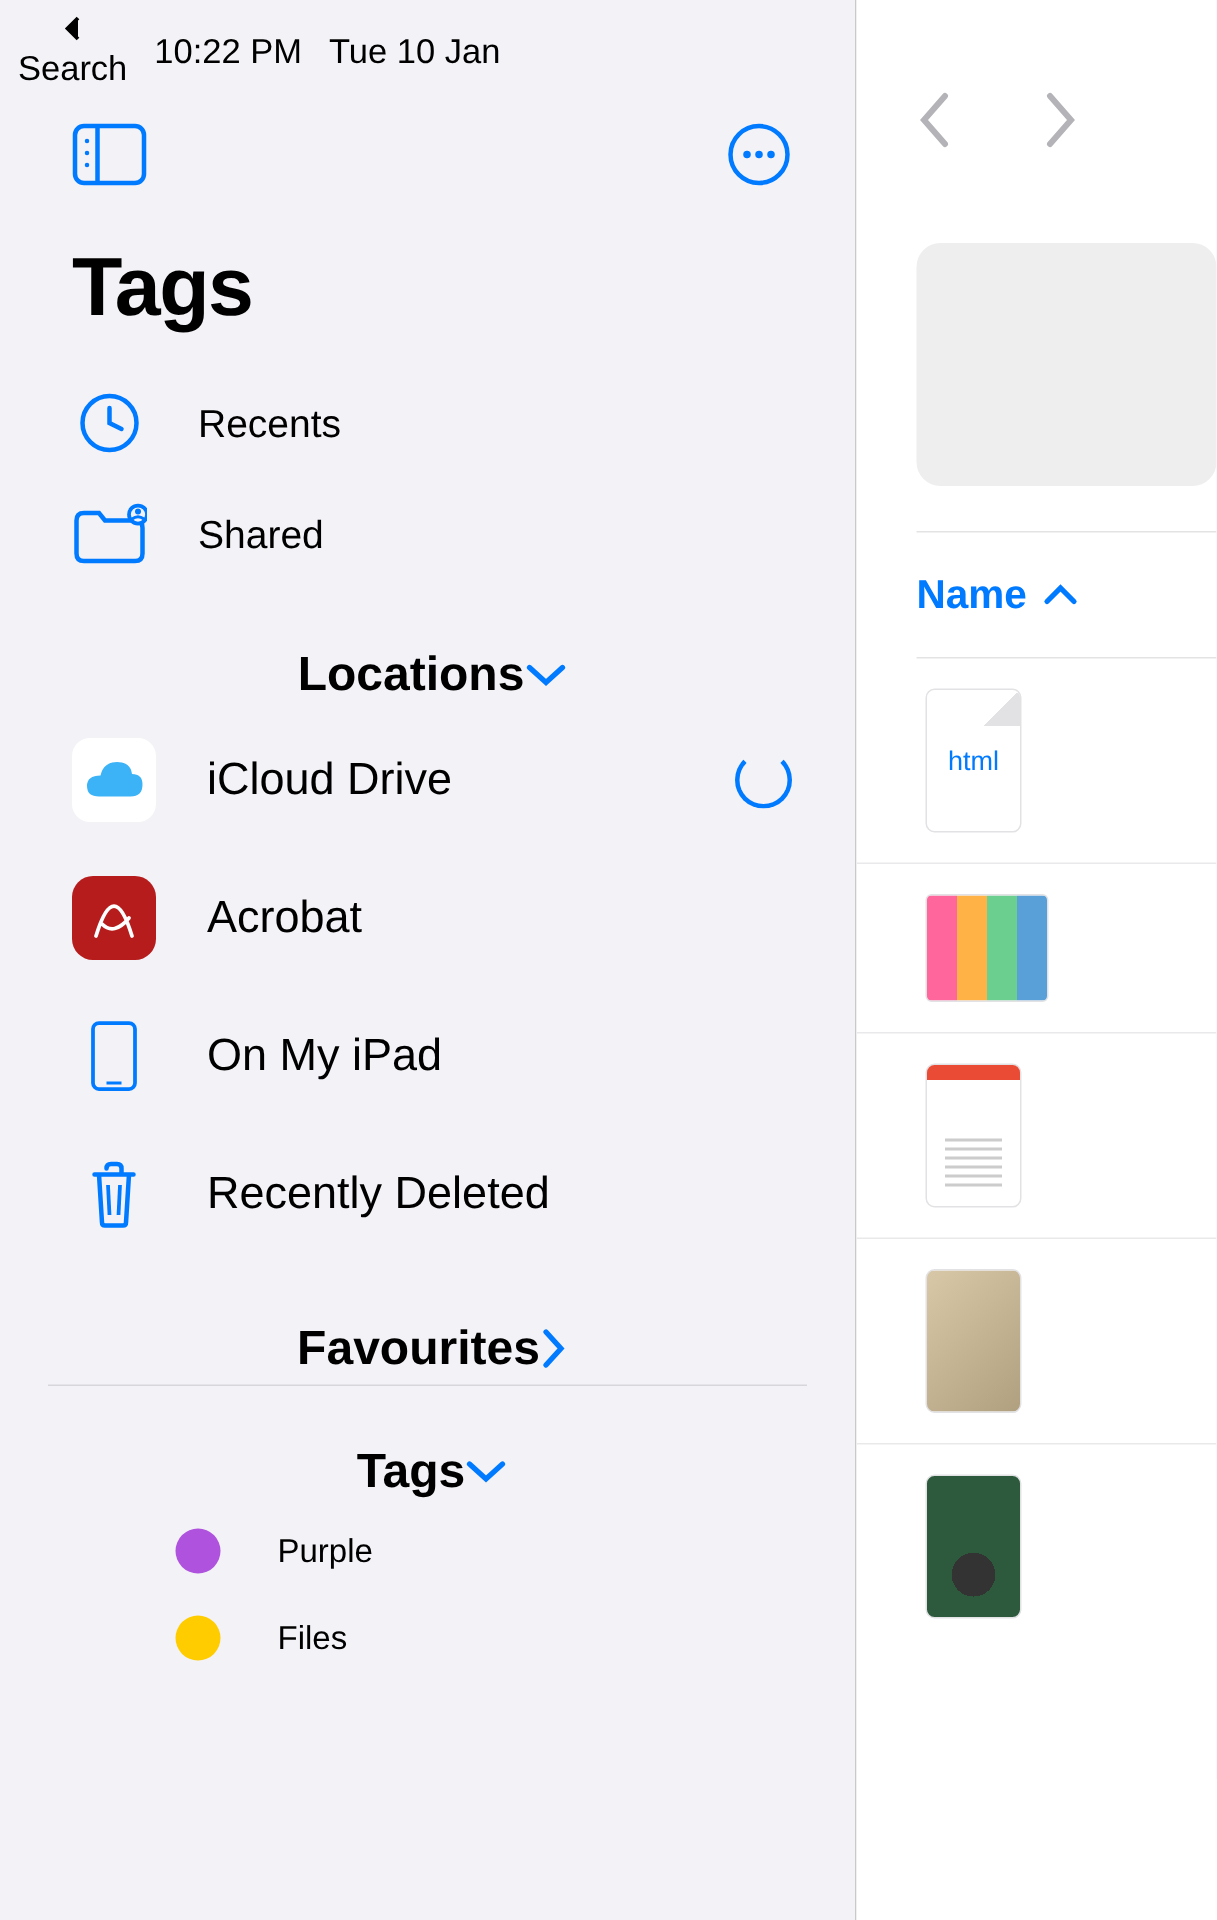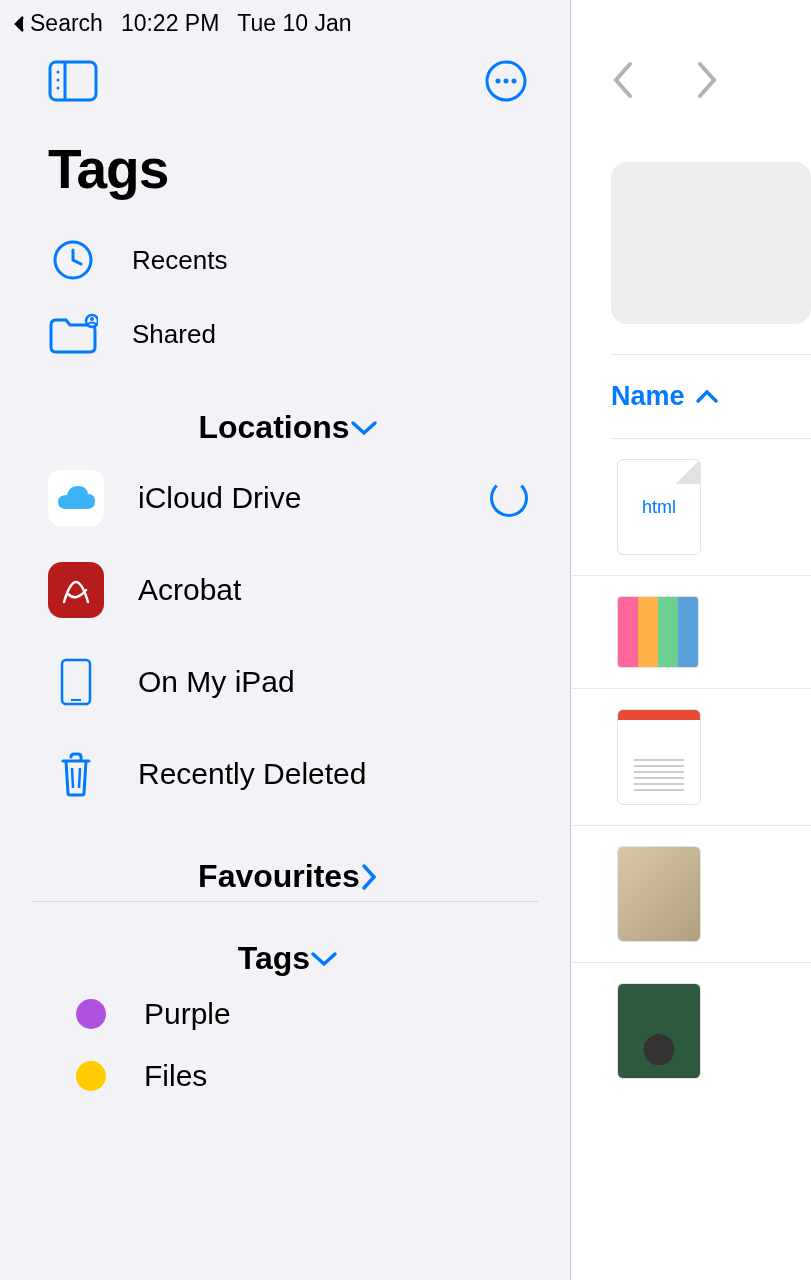--- a/index.html
+++ b/index.html
@@ -20,21 +20,21 @@
     }
     .status-bar {
       display: flex;
       align-items: center;
       padding: 10px 12px 6px 12px;
       font-size: 23px;
       font-weight: 500;
       color: #000;
       gap: 18px;
     }
-    .status-back { display:flex; align-items:center; gap:4px; cursor:pointer; }
+    .status-back { display:flex; align-items:center; gap:4px; cursor:pointer;flex-direction:column; }
     .topbar {
       display: flex;
       justify-content: space-between;
       align-items: center;
       padding: 16px 42px 0 48px;
     }
     .icon-btn { display:inline-flex; align-items:center; justify-content:center; cursor:pointer; }
     .page-title {
       font-size: 55px;
       font-weight: 800;
@@ -68,21 +68,21 @@
       gap: 34px;
       font-size: 30px;
       color: #000;
       cursor: pointer;
     }
     .loc-icon { width:56px; height:56px; display:flex; align-items:center; justify-content:center; border-radius:12px; }
     .icloud-box { background:#fff; }
     .acrobat-box { background:#b71c1c; border-radius:14px; }
     .fav-divider { border:none; border-top:1px solid #d6d6db; margin: 0 32px; }
     .tag-item {
-      display:flex; align-items:center; padding:14px 76px; gap:38px; font-size:30px; cursor:pointer;
+      display:flex; align-items:center; padding:14px 76px; gap:38px; font-size:22px; cursor:pointer;margin-left:41px;
     }
     .tag-dot { width:30px; height:30px; border-radius:50%; }
 
     .content-pane {
       flex:1;
       height:100%;
       background:#fff;
       position:relative;
       padding-top: 60px;
     }
@@ -103,21 +103,21 @@
     .sort-header {
       display:flex; align-items:center; gap:10px;
       padding: 26px 0 26px 40px;
       color:#007aff; font-size:27px; font-weight:600; cursor:pointer;
     }
     .file-row {
       display:flex; align-items:center; gap:30px;
       padding: 20px 0 20px 46px;
       border-bottom:1px solid #e9e9ec;
     }
-    .thumb { width:84px; height:96px; border-radius:6px; background:#eee; display:flex; align-items:center; justify-content:center; flex-shrink:0; position:relative; overflow:hidden; border:1px solid #e2e2e5; }
+    .thumb { width:64px; height:96px; border-radius:6px; background:#eee; display:flex; align-items:center; justify-content:center; flex-shrink:0; position:relative; overflow:hidden; border:1px solid #e2e2e5; }
     .thumb.img { width:82px; height:72px; border-radius:4px; }
     .thumb.html { background:#fff; }
     .thumb.html::before{
       content:""; position:absolute; top:0; right:0; width:24px; height:24px;
       background: linear-gradient(135deg, transparent 50%, #e2e2e5 50%);
     }
     .html-label { color:#007aff; font-size:18px; font-weight:500; }
     .spinner-ring { width:38px; height:38px; border:3px solid #007aff; border-top-color:transparent; border-radius:50%; }
   </style>
 </head>

